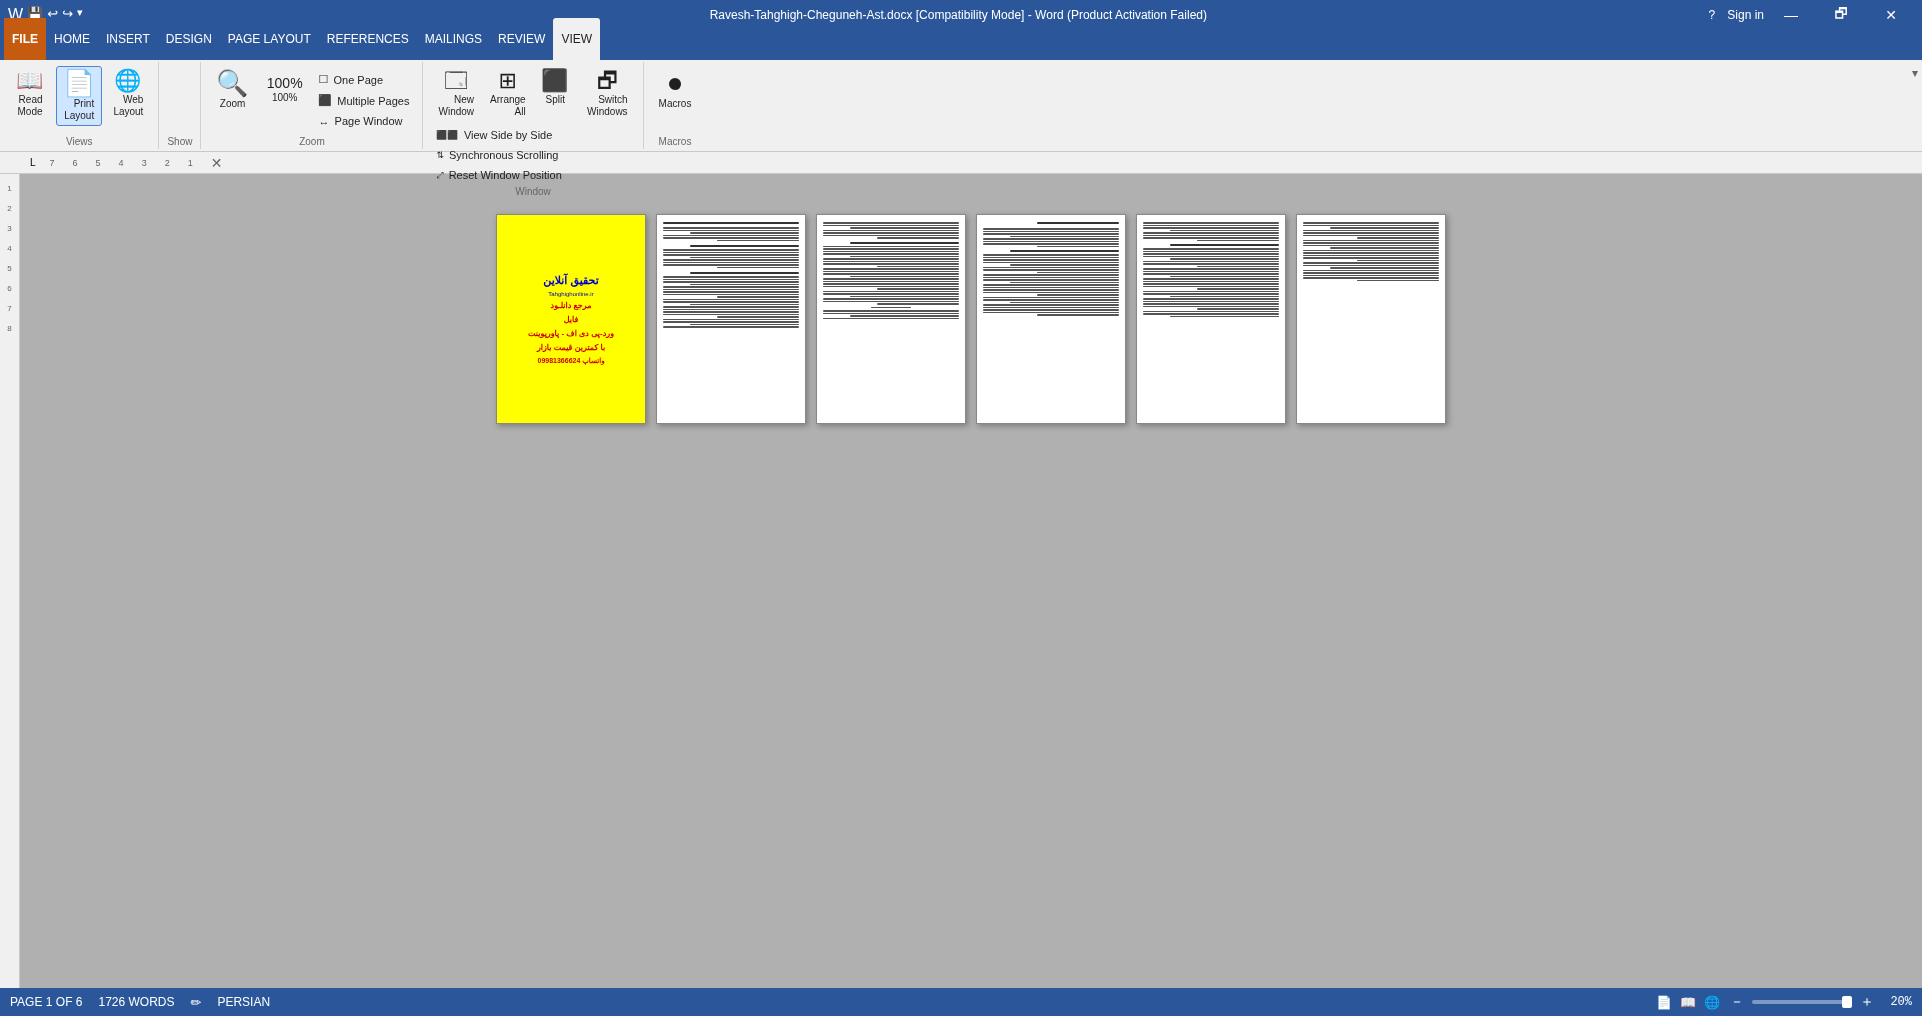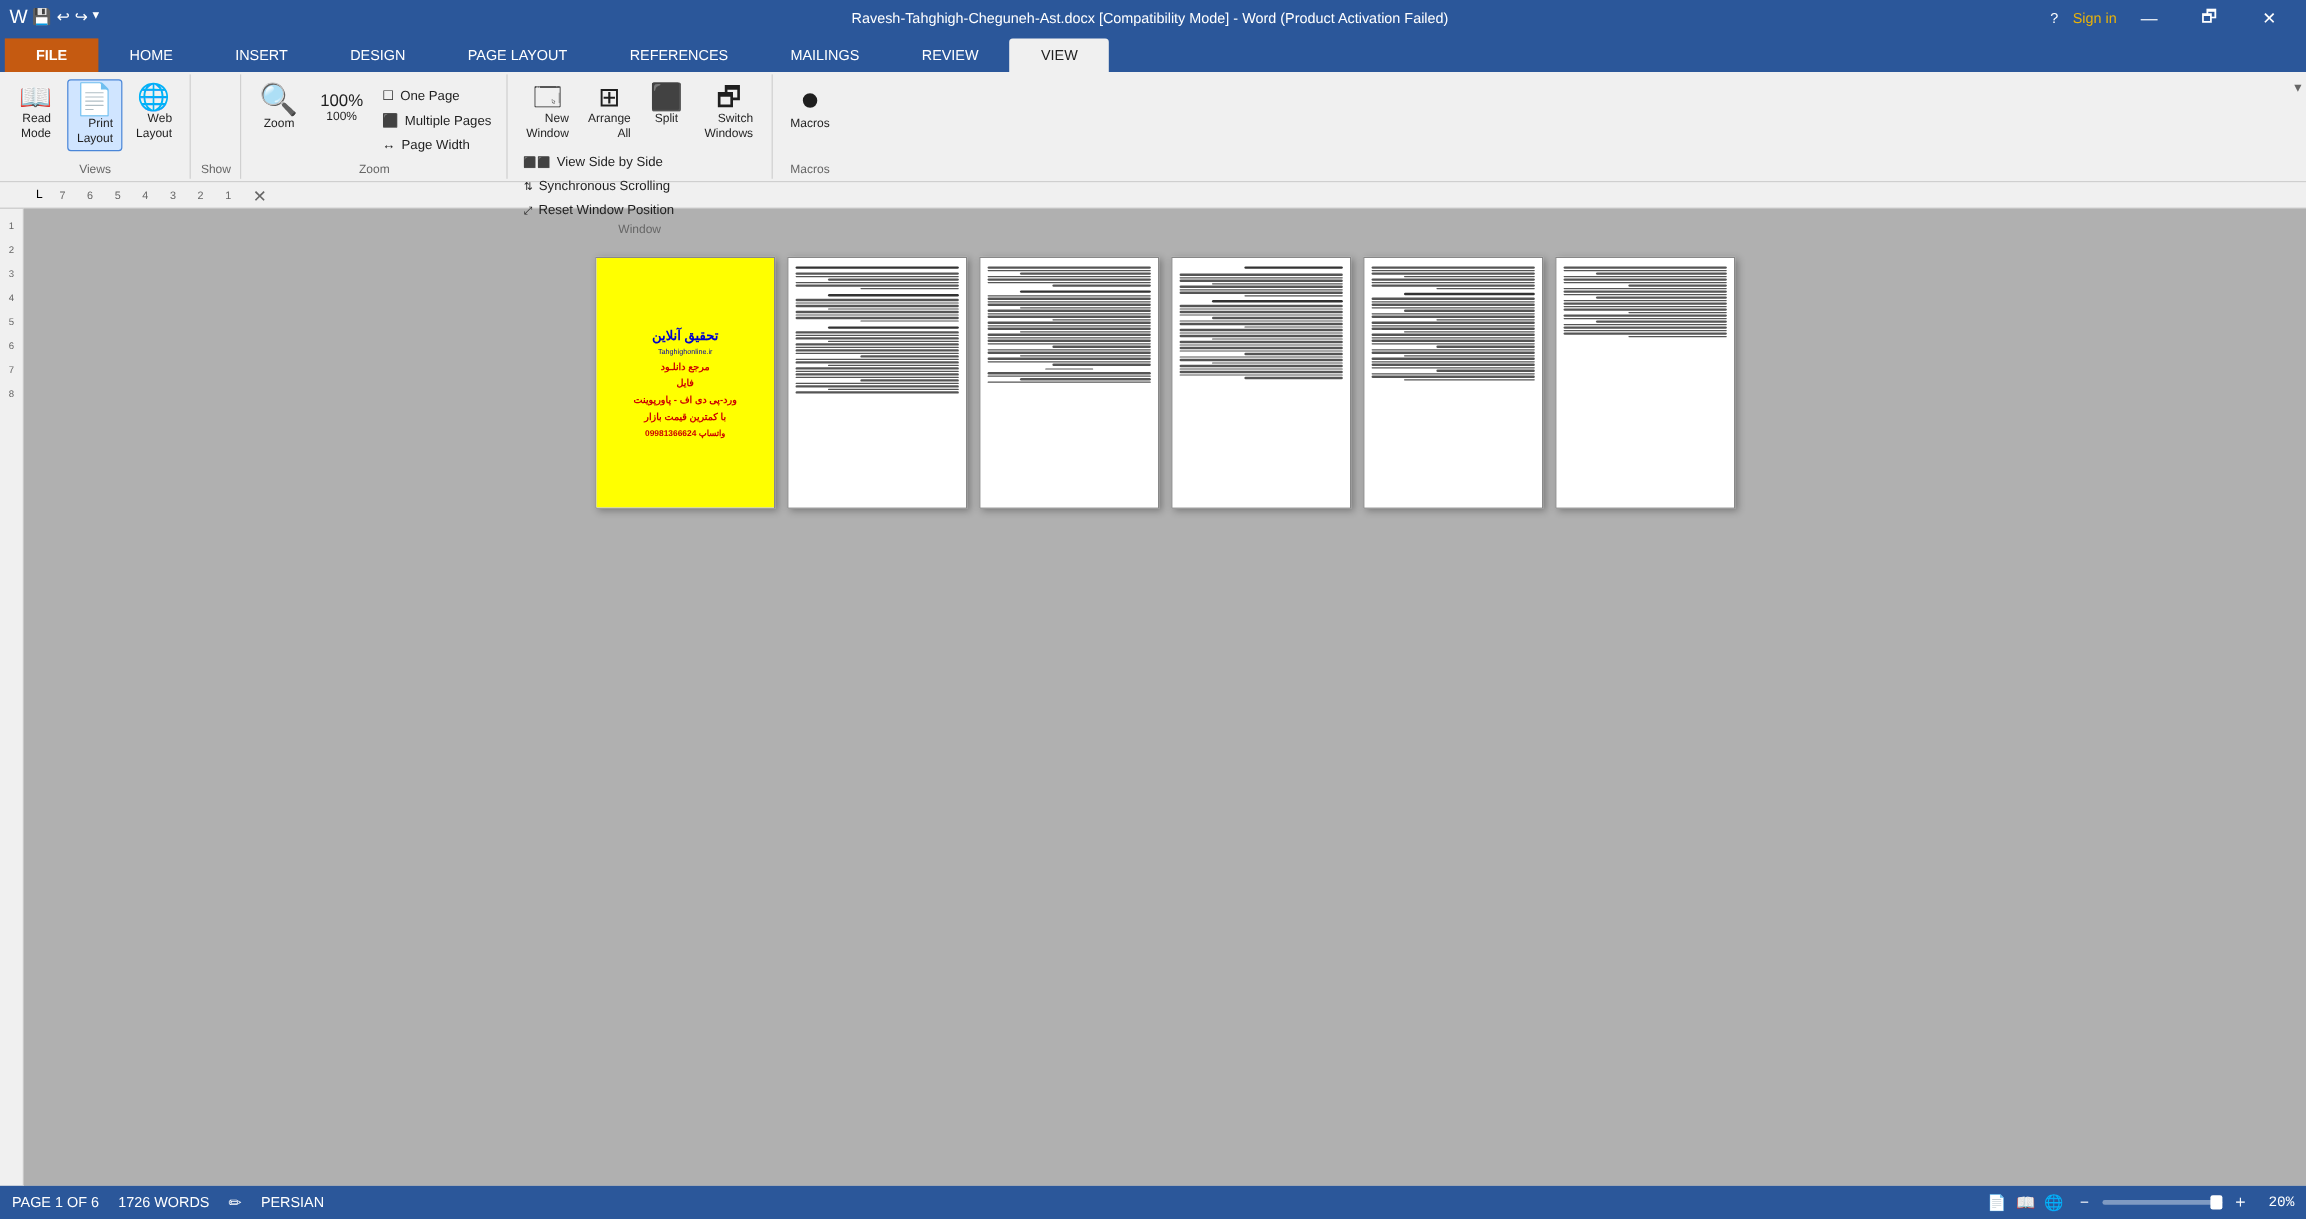--- a/index.html
+++ b/index.html
@@ -47,25 +47,25 @@
 
     
     .ribbon-tabs {
       background: #2b579a;
       display: flex;
       align-items: flex-end;
       height: 30px;
       padding-left: 4px;
     }
     .ribbon-tab {
-      padding: 4px 26px;
+      padding: 4px 8px;
       font-size: 12px;
       color: white;
       cursor: pointer;
-      height: 28px;
+      height: 42px;
       display: flex;
       align-items: center;
       border-radius: 3px 3px 0 0;
     }
     .ribbon-tab.active {
       background: #f0f0f0;
       color: #1f1f1f;
     }
     .ribbon-tab.file {
       background: #c55a11;
@@ -342,21 +342,21 @@
       <span style="font-size:16px;">W</span>
       <span style="font-size:13px; cursor:pointer;">💾</span>
       <span style="font-size:13px; cursor:pointer;">↩</span>
       <span style="font-size:13px; cursor:pointer;">↪</span>
       <span style="font-size:11px; cursor:pointer;">▾</span>
     </div>
   </div>
   <div class="title-bar-title">Ravesh-Tahghigh-Cheguneh-Ast.docx [Compatibility Mode] - Word (Product Activation Failed)</div>
   <div style="display:flex; align-items:center; gap:4px;">
     <span class="help-icon">?</span>
-    <span style="font-size:12px; color:#eab308; cursor:pointer;">Sign in</span>
+    <span style="font-size:12px; color:#ffffff; cursor:pointer;">Sign in</span>
     <button class="title-btn">—</button>
     <button class="title-btn">🗗</button>
     <button class="title-btn close">✕</button>
   </div>
 </div>
 
 <div class="ribbon-tabs">
   <div class="ribbon-tab file">FILE</div>
   <div class="ribbon-tab">HOME</div>
   <div class="ribbon-tab">INSERT</div>
@@ -406,21 +406,21 @@
         <div class="ribbon-small-btn">
           <span>☐</span>
           <span>One Page</span>
         </div>
         <div class="ribbon-small-btn">
           <span>⬛</span>
           <span>Multiple Pages</span>
         </div>
         <div class="ribbon-small-btn">
           <span>↔</span>
-          <span>Page Width</span>
+          <span>Page Window</span>
         </div>
       </div>
     </div>
     <div class="ribbon-group-label">Zoom</div>
   </div>
 
   <div class="ribbon-group">
     <div class="ribbon-group-content" style="align-items:flex-start;">
       <div style="display:flex; flex-direction:column; gap:2px; flex: 0 0 auto;">
         <div style="display:flex; gap:2px;">

